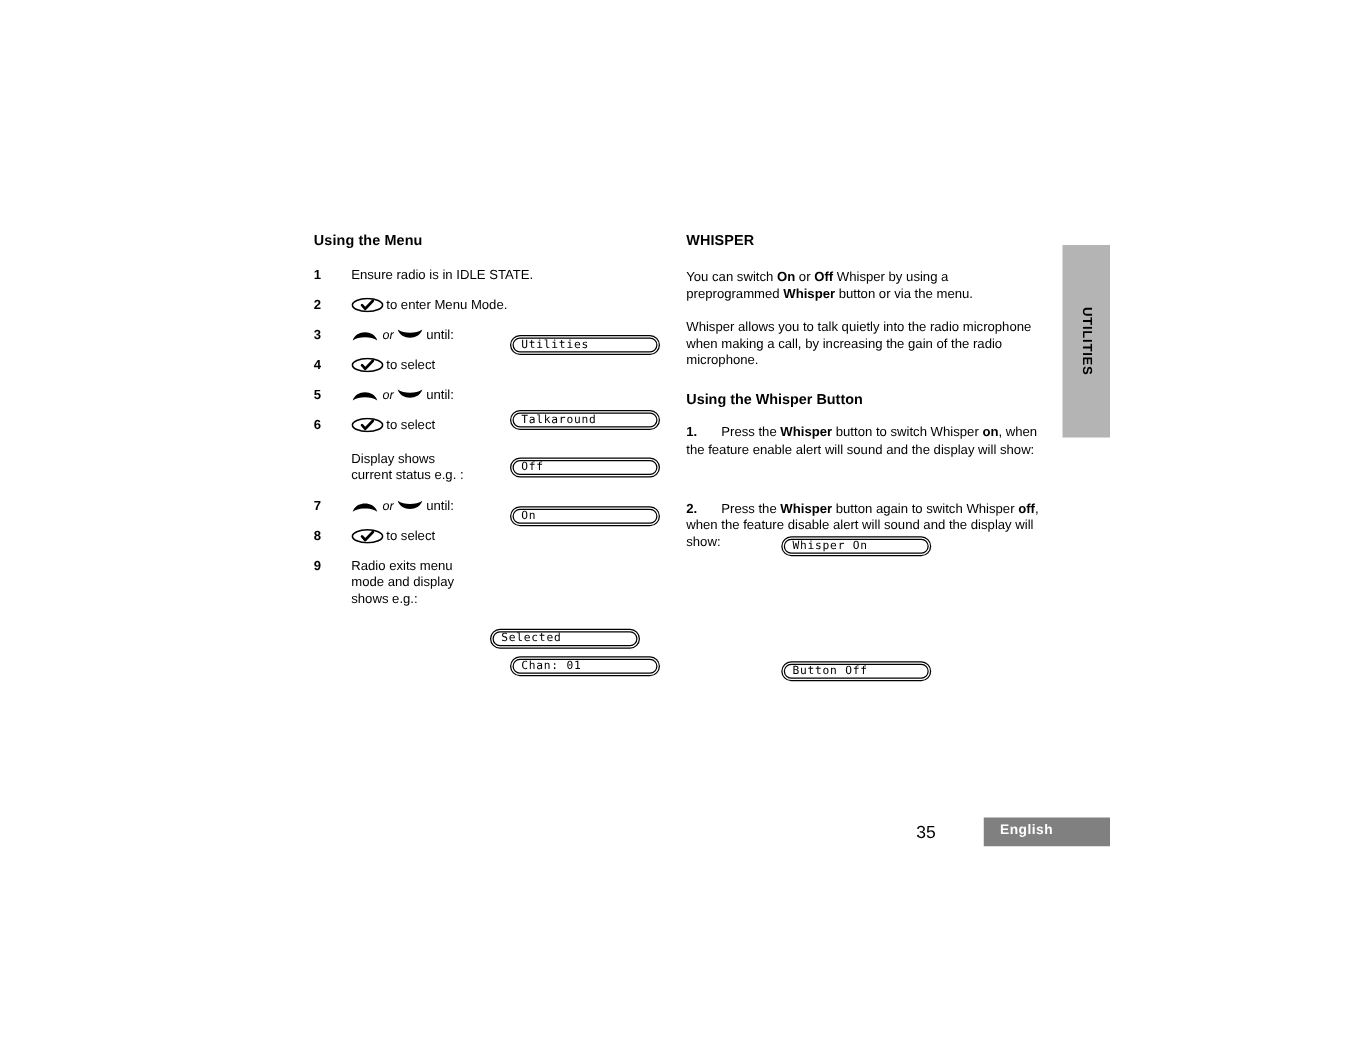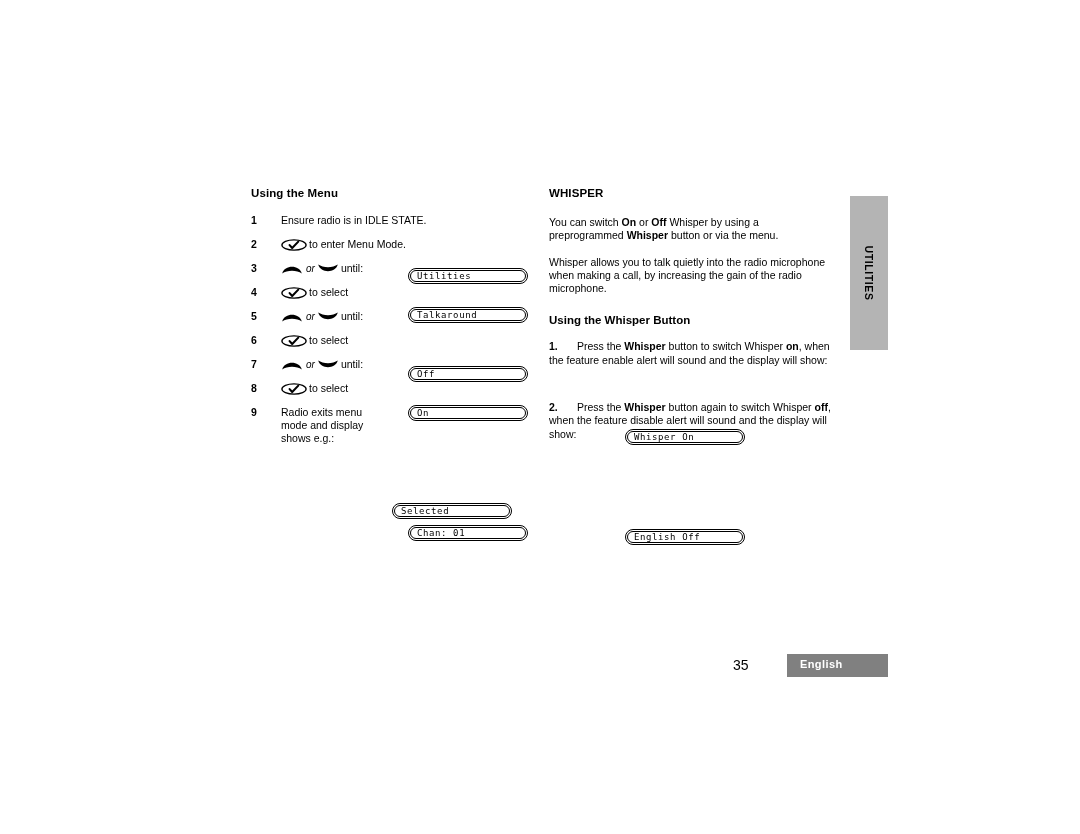--- a/index.html
+++ b/index.html
@@ -256,20 +256,26 @@
       </div>
 
       <div class="step">
         <span class="step-num">6</span>
         <span class="step-body"><span class="key"><svg width="26" height="12" viewBox="0 0 26 12">
                 <ellipse cx="13" cy="6" rx="12.1" ry="5.2" fill="none" stroke="#000" stroke-width="1.3"></ellipse>
                 <path d="M8.6 6.1 L11.2 9.0 L17.3 2.6" fill="none" stroke="#000" stroke-width="2.1" stroke-linecap="round" stroke-linejoin="round"></path>
               </svg></span><span>to select</span></span>
       </div>
 
+      <div class="step nonum" style="margin-top:14px;margin-bottom:12px;">
+        <span class="step-body">
+          <span>Display shows</span><br>
+          <span>current status e.g. :</span>
+        </span>
+      </div>
 
       <div class="step">
         <span class="step-num">7</span>
         <span class="step-body"><span class="key"><svg width="22" height="12" viewBox="0 0 22 12">
                 <path d="M1.2 10.4 C3.6 1.6 18.4 1.6 20.8 10.4 C16 7.0 6 7.0 1.2 10.4 Z" fill="#000"></path>
               </svg></span><span class="or-word">or</span><span class="key"><svg width="22" height="12" viewBox="0 0 22 12">
                 <path d="M1.2 1.6 C6 5.0 16 5.0 20.8 1.6 C18.4 10.4 3.6 10.4 1.2 1.6 Z" fill="#000"></path>
               </svg></span><span>until:</span></span>
       </div>
 
@@ -288,21 +294,21 @@
           <span>Radio exits menu</span><br>
           <span>mode and display</span><br>
           <span>shows e.g.:</span>
         </span>
       </div>
 
     </div>
   </div>
 
   <div class="lcd lcd-abs" style="left:408px; top:268px;"><span class="t">Utilities</span></div>
-  <div class="lcd lcd-abs" style="left:408px; top:307px;"><span class="t">Talkaround</span></div>
+  <div class="lcd lcd-abs" style="left:408px; top:328px;"><span class="t">Talkaround</span></div>
   <div class="lcd lcd-abs" style="left:408px; top:366px;"><span class="t">Off</span></div>
   <div class="lcd lcd-abs" style="left:408px; top:405px;"><span class="t">On</span></div>
   <div class="lcd lcd-abs" style="left:392px; top:455px;margin-top:48px;"><span class="t">Selected</span></div>
   <div class="lcd lcd-abs" style="left:408px; top:525px;"><span class="t">Chan: 01</span></div>
 
   <div class="col-right">
 
     <div class="h-sec">WHISPER</div>
 
     <p class="para" style="margin-top:16px;"><span>You can switch </span><b>On</b><span> or </span><b>Off</b><span> Whisper by using a preprogrammed </span><b>Whisper</b><span> button or via the menu.</span></p>
@@ -320,21 +326,21 @@
 
       <div class="oitem" style="margin-top:34px;">
         <span class="onum">2.</span>
         <span class="otext"><span>Press the </span><b>Whisper</b><span> button again to switch Whisper </span><b>off</b><span>, when the feature disable alert will sound and the display will show:</span></span>
       </div>
 
     </div>
   </div>
 
   <div class="lcd lcd-abs" style="left:625px; top:429px;"><span class="t">Whisper On</span></div>
-  <div class="lcd lcd-abs" style="left:625px; top:529px;"><span class="t">English Off</span></div>
+  <div class="lcd lcd-abs" style="left:625px; top:529px;"><span class="t">Button Off</span></div>
 
   <div class="sidetab">
     <span class="label">UTILITIES</span>
   </div>
 
   <div class="footer-page">35</div>
   <div class="footer-lang">
     <span class="label">English</span>
   </div>
 

